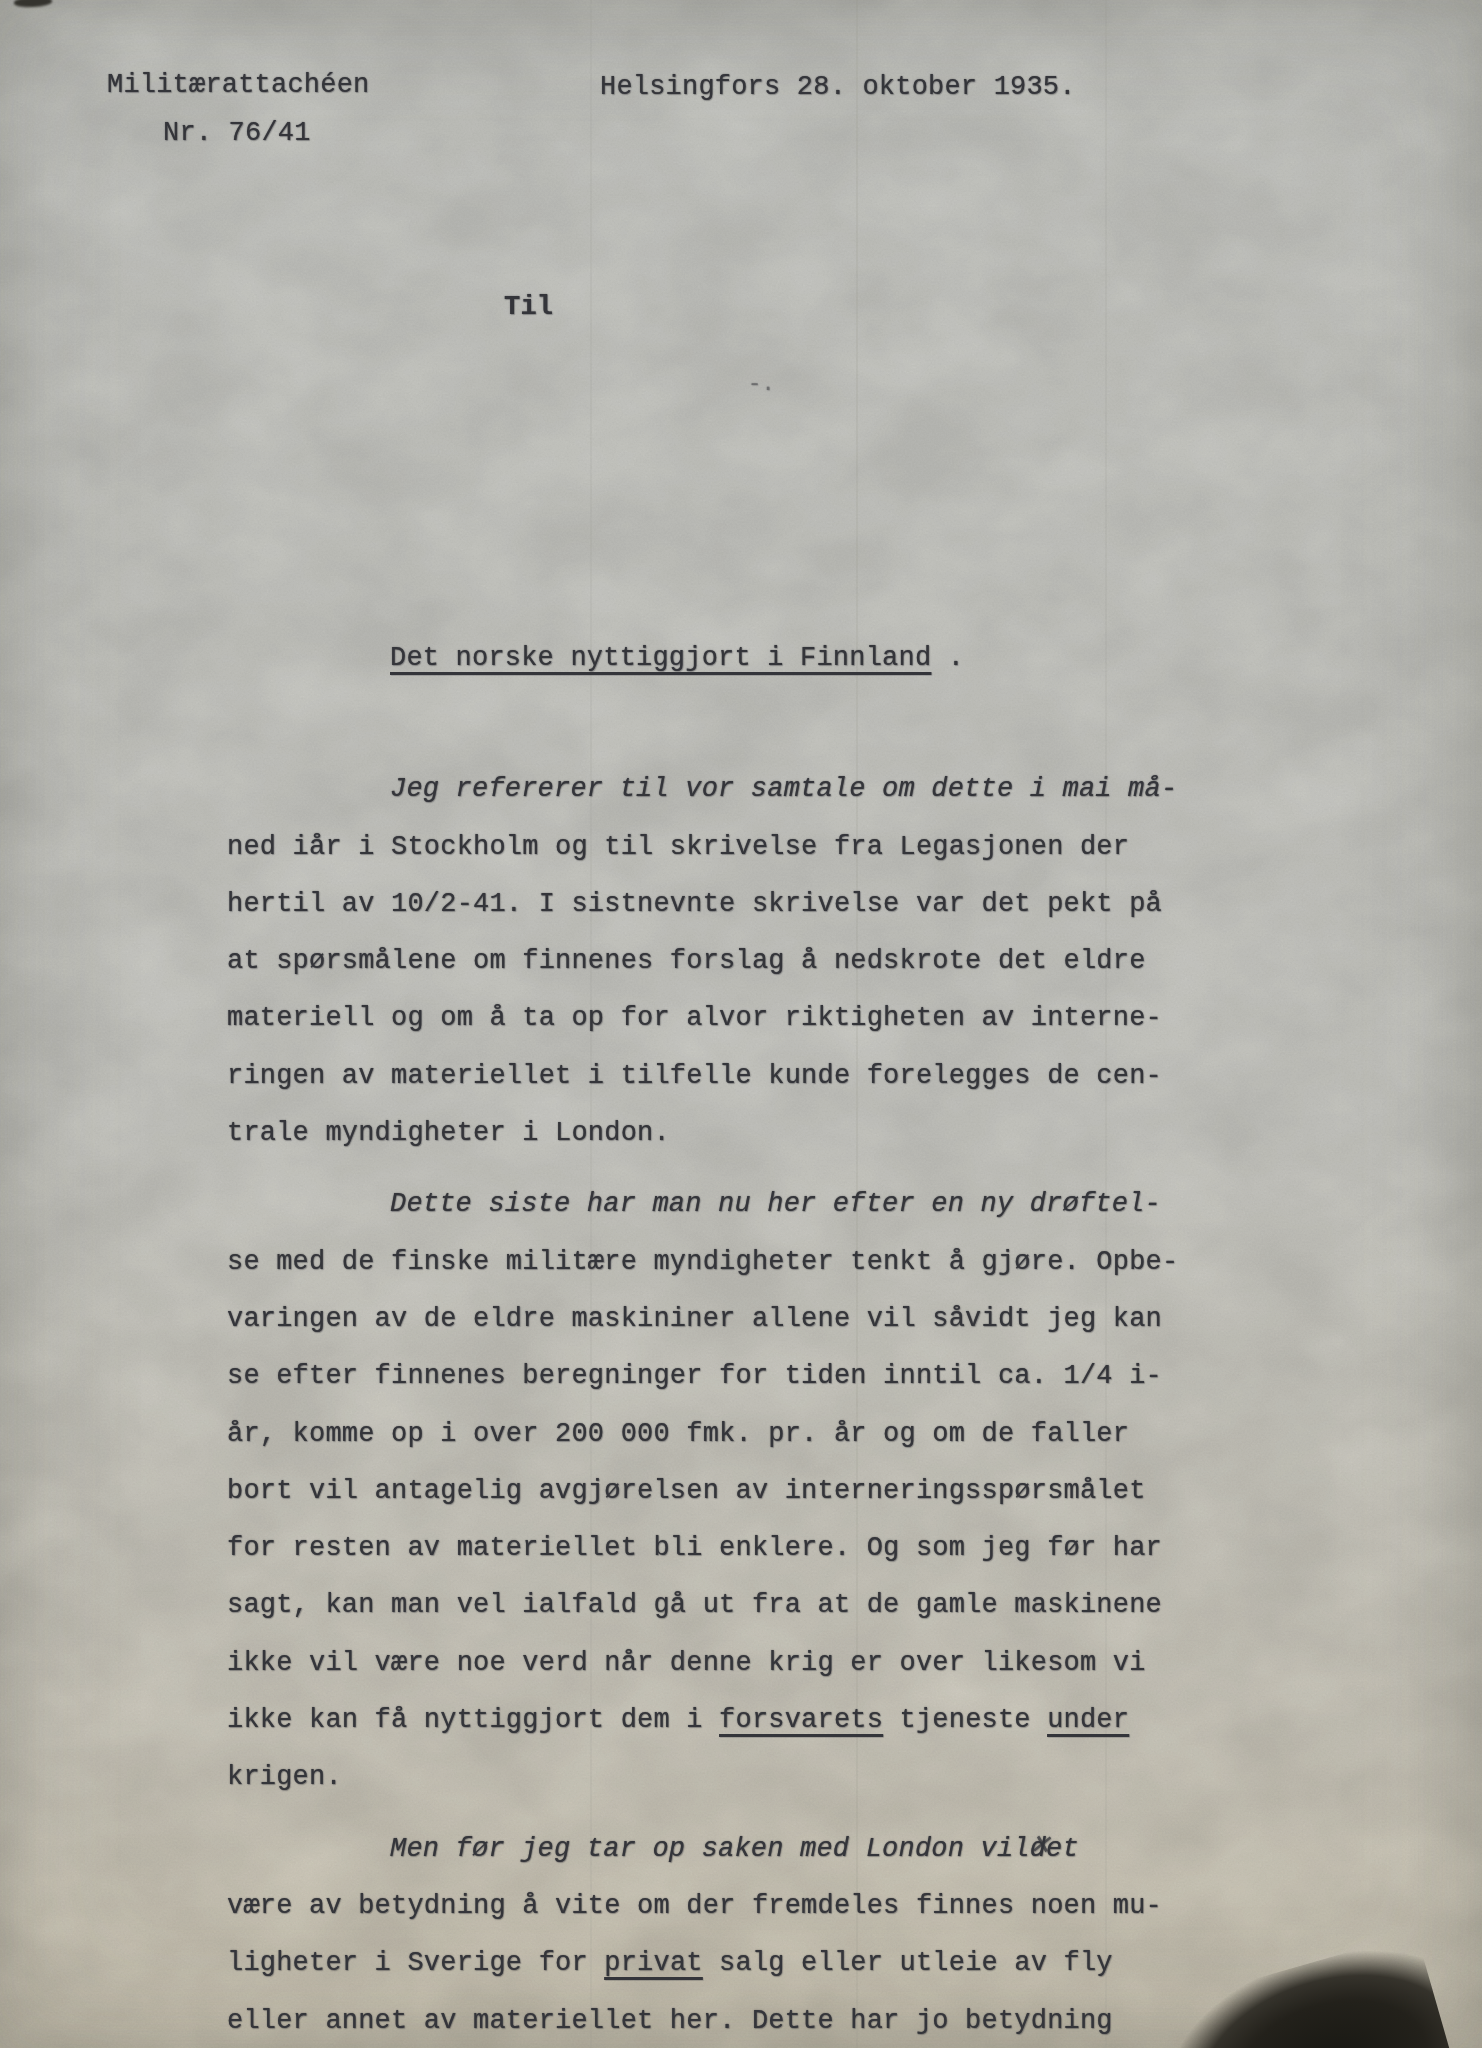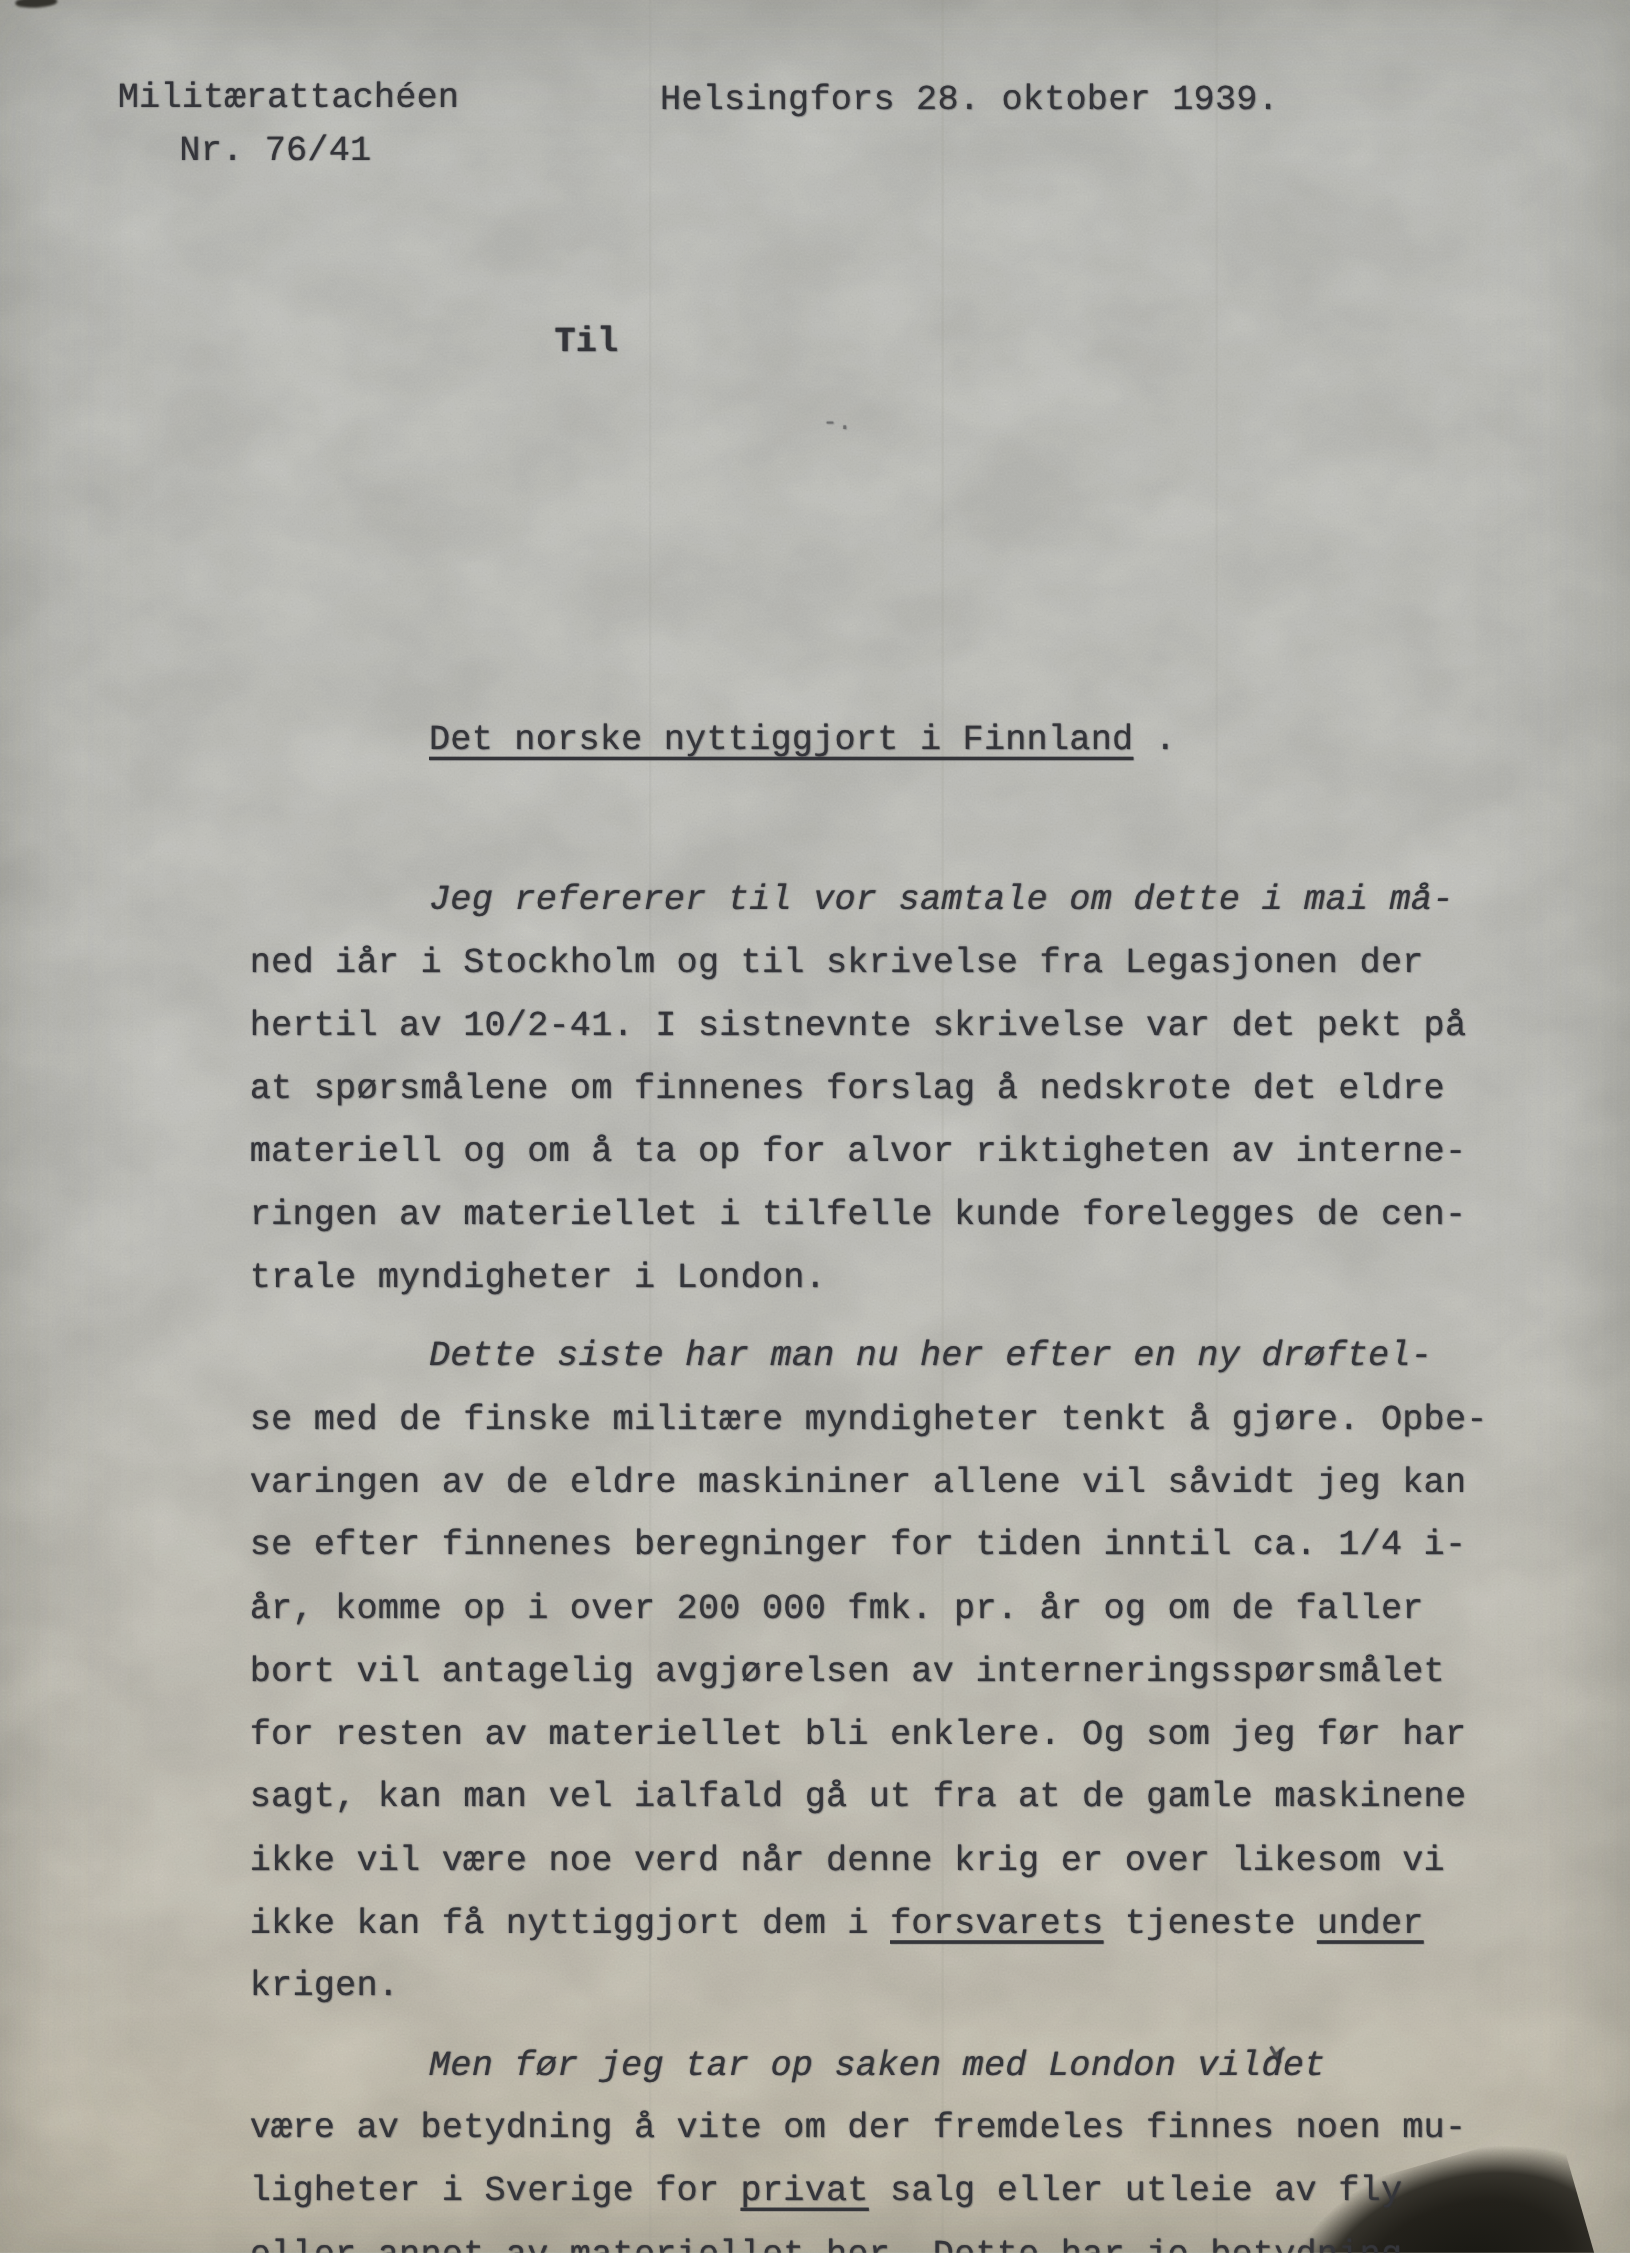--- a/index.html
+++ b/index.html
@@ -27,21 +27,21 @@
   .top-mark{
     position:absolute;left:14px;top:-3px;width:38px;height:10px;
     background:#34332e;border-radius:50%/45%;transform:rotate(-3deg);filter:blur(1px);
   }
   .corner-blob{
     position:absolute;left:1165px;top:1968px;width:280px;height:170px;
     background:radial-gradient(ellipse at 58% 62%, #171712 0%, #23211b 42%, rgba(35,33,27,.88) 58%, rgba(35,33,27,0) 74%);
     transform:rotate(-16deg);
   }
   .ink{
-    position:absolute;color:var(--ink);font-size:32px;letter-spacing:.2px;white-space:pre;
+    position:absolute;color:var(--ink);font-size:27px;letter-spacing:.2px;white-space:pre;
     text-shadow:0 0 1.3px rgba(52,53,58,.8), .8px .7px .9px rgba(52,53,58,.30);
   }
   .org{left:107px;top:70px;}
   .ref{left:163px;top:118px;}
   .dateline{left:600px;top:72px;}
   .to{left:504px;top:292px;font-weight:bold;}
   .toname{left:642px;top:331px;}
   .stray{left:748px;top:372px;font-size:22px;opacity:.55;}
   .body{left:227px;top:570px;width:1250px;}
   .line{height:57.3px;line-height:57.3px;white-space:pre;}
@@ -76,21 +76,21 @@
   </svg>
 
   <div class="crease c1"></div>
   <div class="crease c2"></div>
   <div class="crease c3"></div>
   <div class="top-mark"></div>
   <div class="corner-blob"></div>
 
   <div class="ink org">Militærattachéen</div>
   <div class="ink ref">Nr. 76/41</div>
-  <div class="ink dateline">Helsingfors 28. oktober 1939.</div>
+  <div class="ink dateline">Helsingfors 28. oktober 1935.</div>
 
   <div class="ink to">Til</div>
   <div class="ink stray">-.</div>
 
   <div class="ink body">
     <div class="line heading"><span class="u">Det norske nyttiggjort i Finnland</span><span> .</span></div>
     <div><div class="para"><div class="line ind"><span>Jeg refererer til vor samtale om dette i mai må-</span></div><div class="line"><span>ned iår i Stockholm og til skrivelse fra Legasjonen der</span></div><div class="line"><span>hertil av 10/2-41. I sistnevnte skrivelse var det pekt på</span></div><div class="line"><span>at spørsmålene om finnenes forslag å nedskrote det eldre</span></div><div class="line"><span>materiell og om å ta op for alvor riktigheten av interne-</span></div><div class="line"><span>ringen av materiellet i tilfelle kunde forelegges de cen-</span></div><div class="line"><span>trale myndigheter i London.</span></div></div><div class="para"><div class="line ind"><span>Dette siste har man nu her efter en ny drøftel-</span></div><div class="line"><span>se med de finske militære myndigheter tenkt å gjøre. Opbe-</span></div><div class="line"><span>varingen av de eldre maskininer allene vil såvidt jeg kan</span></div><div class="line"><span>se efter finnenes beregninger for tiden inntil ca. 1/4 i-</span></div><div class="line"><span>år, komme op i over 200 000 fmk. pr. år og om de faller</span></div><div class="line"><span>bort vil antagelig avgjørelsen av interneringsspørsmålet</span></div><div class="line"><span>for resten av materiellet bli enklere. Og som jeg før har</span></div><div class="line"><span>sagt, kan man vel ialfald gå ut fra at de gamle maskinene</span></div><div class="line"><span>ikke vil være noe verd når denne krig er over likesom vi</span></div><div class="line"><span>ikke kan få nyttiggjort dem i </span><span class="u">forsvarets</span><span> tjeneste </span><span class="u">under</span></div><div class="line"><span>krigen.</span></div></div><div class="para"><div class="line ind"><span>Men før jeg tar op saken med London vil</span><span class="mark">d</span><span>et</span></div><div class="line"><span>være av betydning å vite om der fremdeles finnes noen mu-</span></div><div class="line"><span>ligheter i Sverige for </span><span class="u">privat</span><span> salg eller utleie av fly</span></div><div class="line"><span>eller annet av materiellet her. Dette har jo betydning</span></div></div></div>
   </div>
 
 </div>

